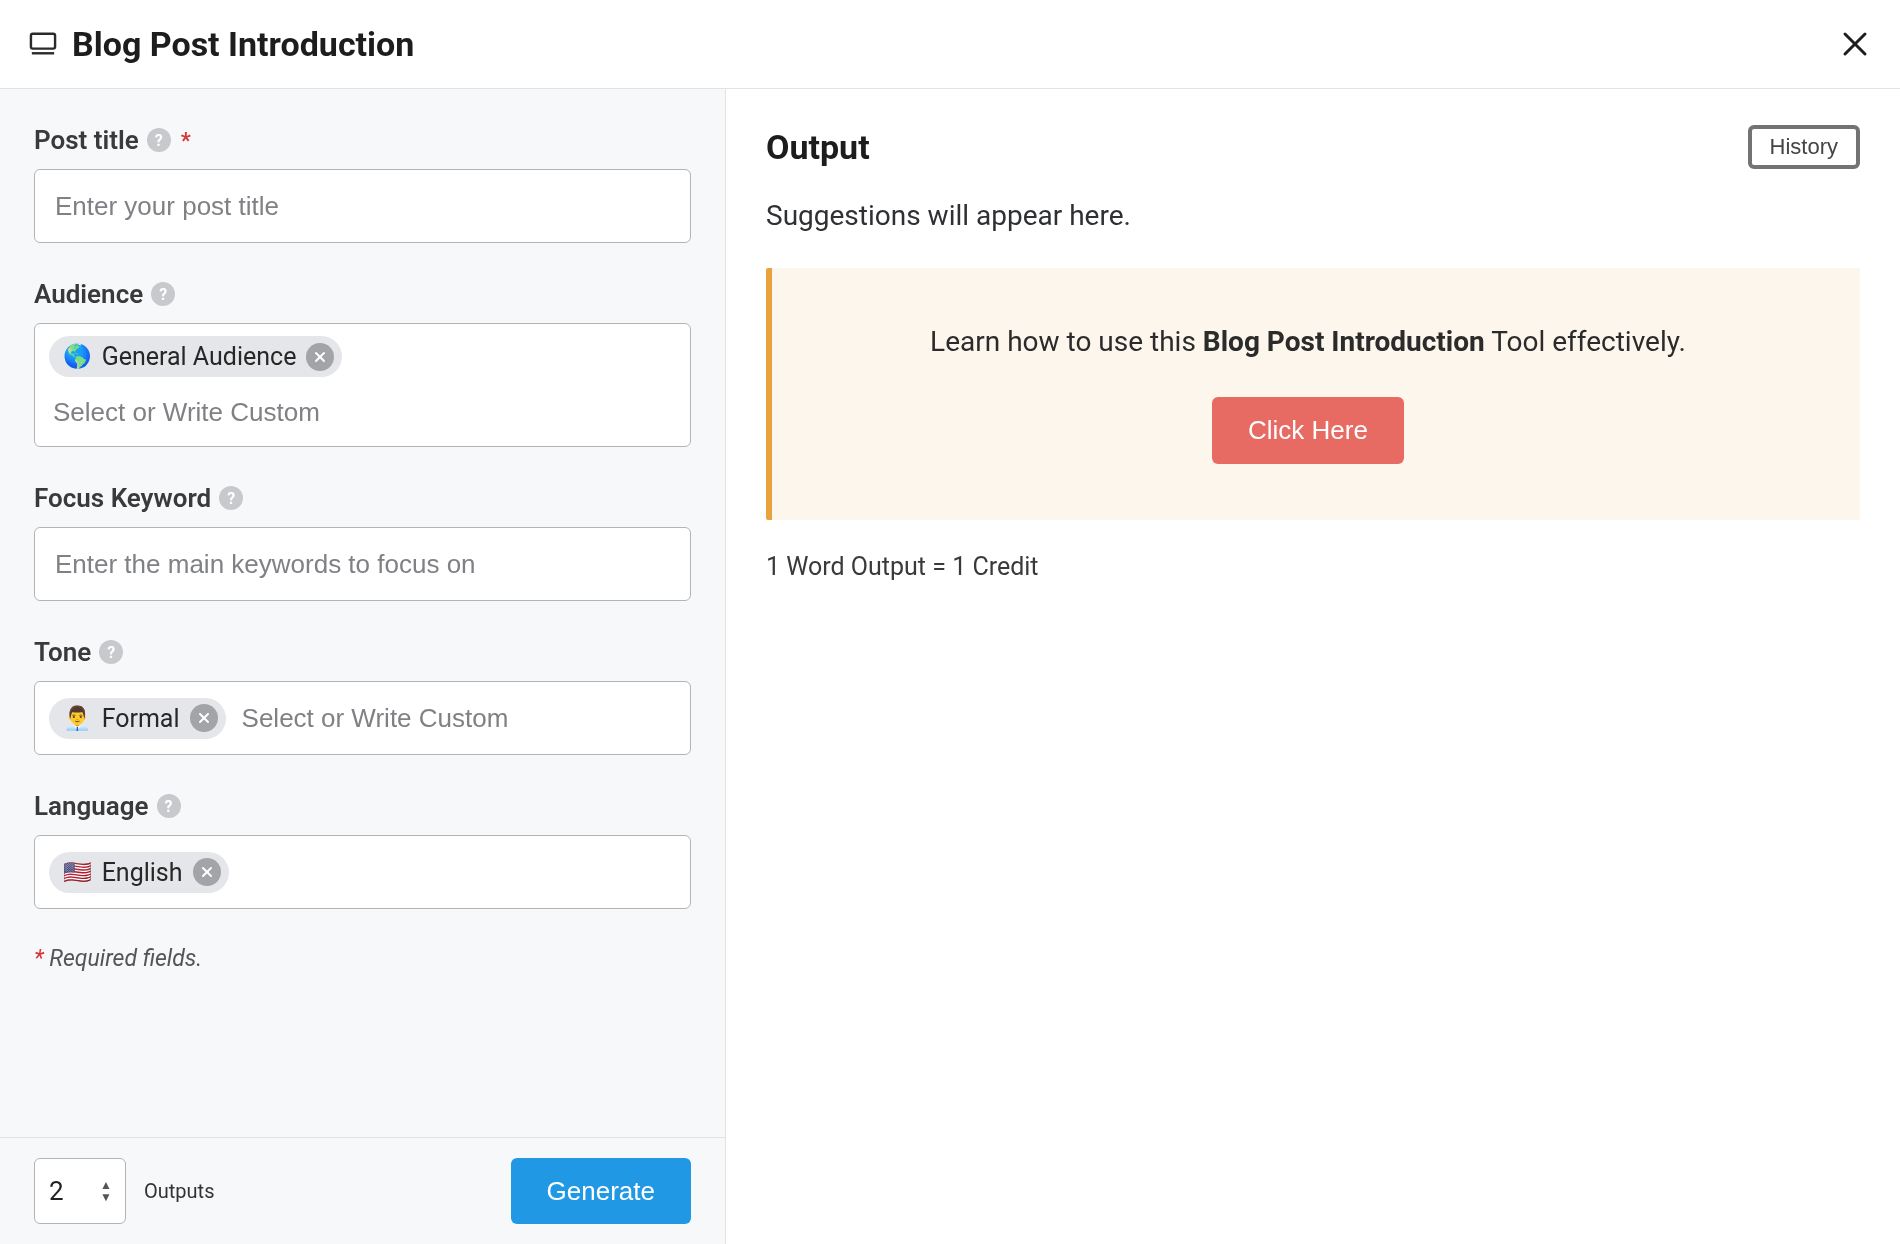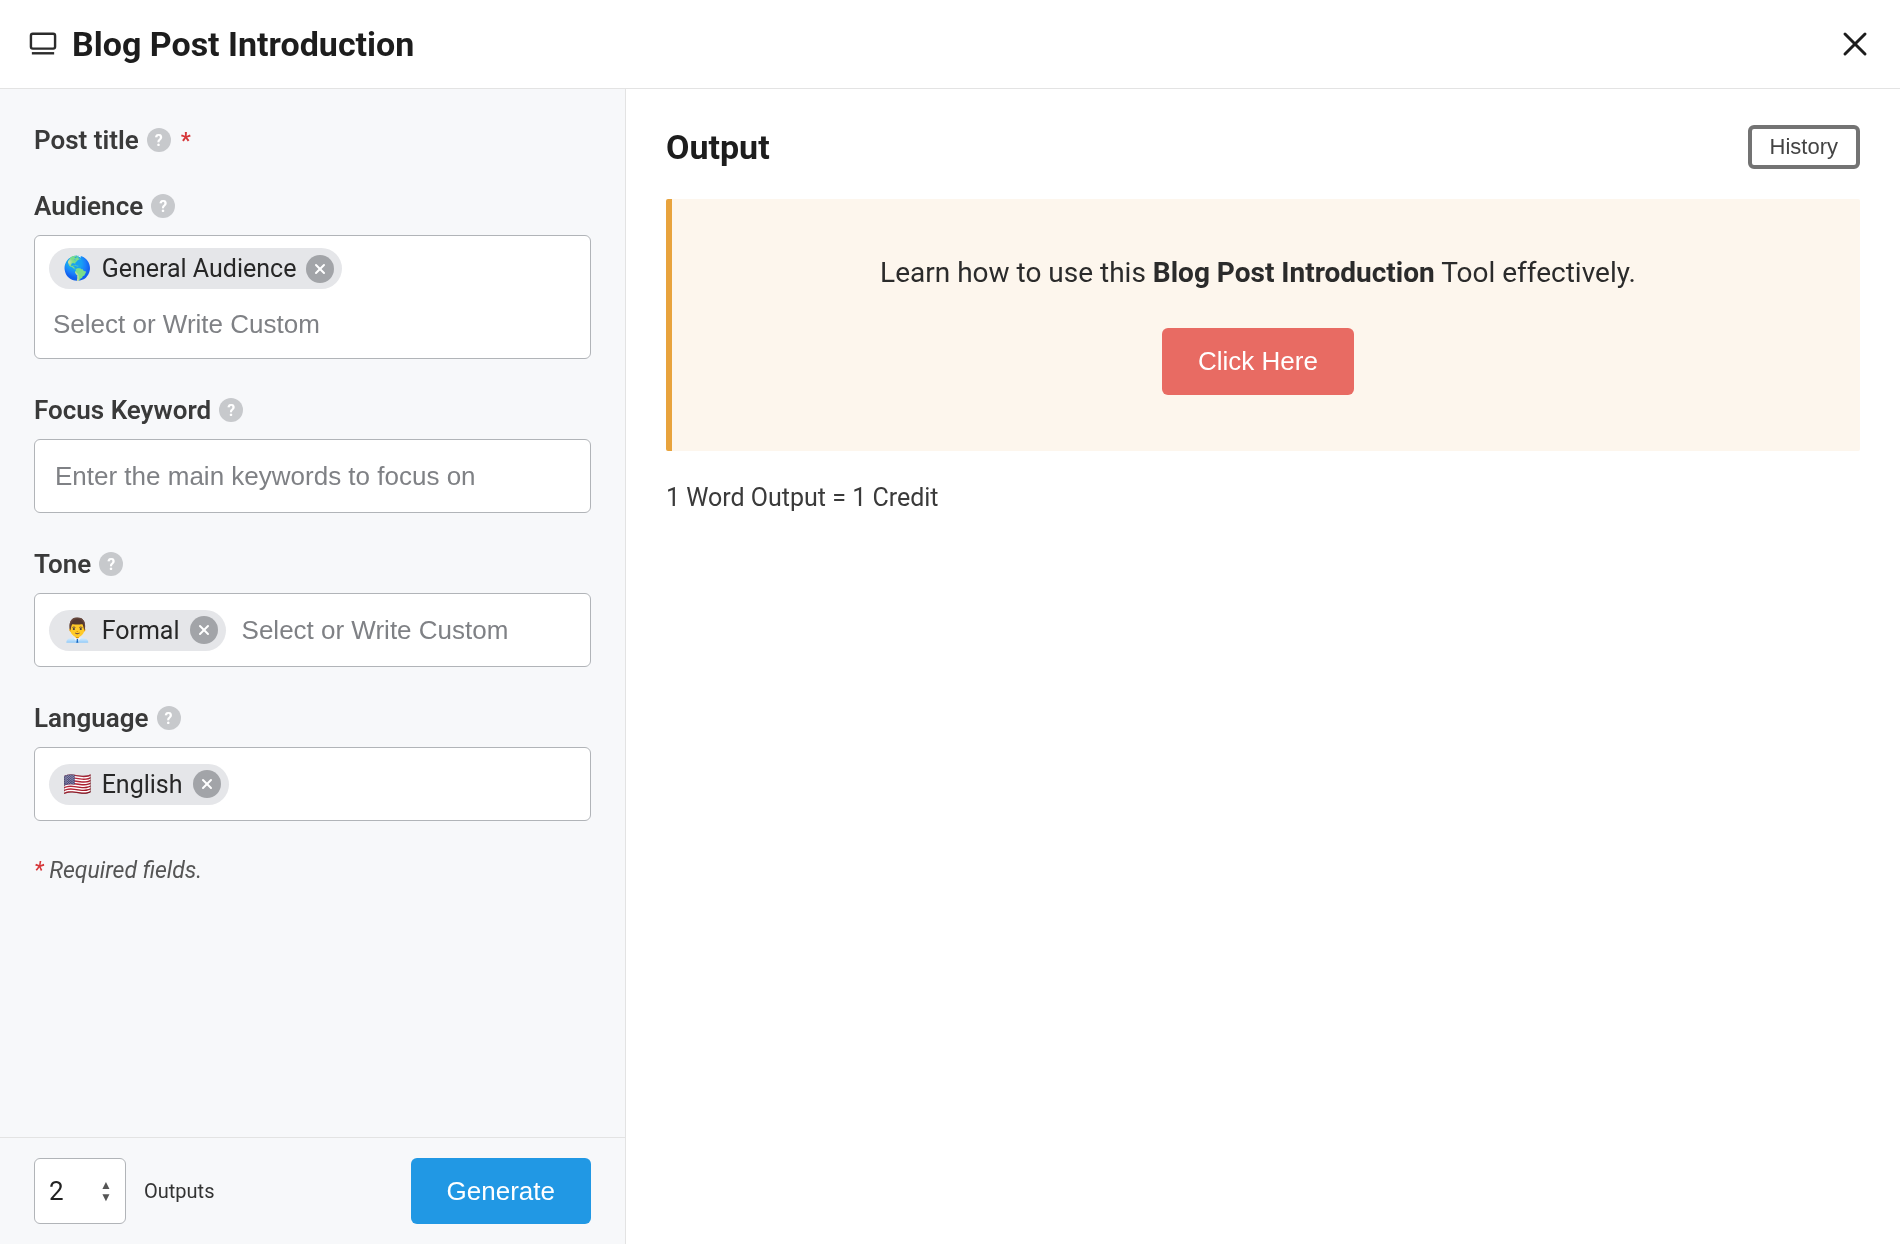--- a/index.html
+++ b/index.html
@@ -56,21 +56,21 @@
   }
   .close-btn svg { width: 30px; height: 30px; }
 
   
   .body {
     flex: 1;
     display: flex;
     min-height: 0;
   }
   .left-pane {
-    width: 626px;
+    width: 726px;
     background: #f7f8fa;
     border-right: 1px solid #e3e3e3;
     display: flex;
     flex-direction: column;
   }
   .form-area {
     flex: 1;
     overflow: auto;
     padding: 36px 34px 18px 34px;
   }
@@ -314,20 +314,21 @@
 
     <div class="left-pane">
       <div class="form-area">
 
         <div class="form-group">
           <div class="form-label-row">
             <span class="form-label">Post title</span>
             <span class="help-icon">?</span>
             <span class="req-star">*</span>
           </div>
+          <input class="text-input" type="text" placeholder="Enter your post title" style="">
         </div>
 
         <div class="form-group">
           <div class="form-label-row">
             <span class="form-label">Audience</span>
             <span class="help-icon">?</span>
           </div>
           <div class="tag-box multi">
             <div class="tag-row">
               <span class="chip">
@@ -408,20 +409,21 @@
         <span class="outputs-label">Outputs</span>
         <button class="generate-btn">Generate</button>
       </div>
     </div>
 
     <div class="right-pane">
       <div class="output-header">
         <span class="output-title">Output</span>
         <button class="history-btn">History</button>
       </div>
+      <div class="placeholder-text">Suggestions will appear here.</div>
 
       <div class="tip-box">
         <div class="tip-text">
           <span>Learn how to use this </span><span class="bold">Blog Post Introduction</span><span> Tool effectively.</span>
         </div>
         <button class="click-here-btn">Click Here</button>
       </div>
 
       <div class="credit-note">1 Word Output = 1 Credit</div>
     </div>

